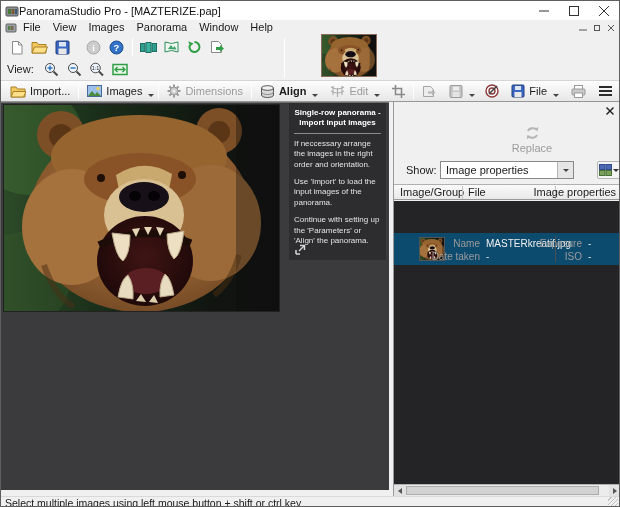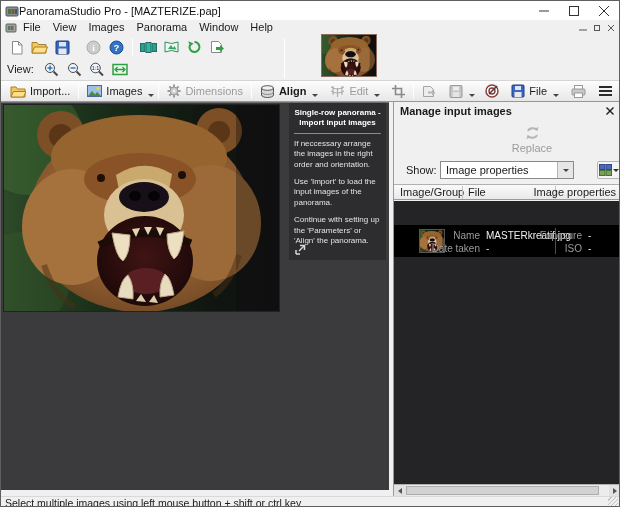--- a/index.html
+++ b/index.html
@@ -68,21 +68,21 @@
   .grid-btn { position:absolute; right:6px; top:1px; width:24px; height:18px; display:flex; align-items:center; justify-content:center; gap:1px; border:1px solid #b5b5b5; border-radius:2px; background:#f5f5f5; }
 
   .col-header { position:absolute; left:0; top:82px; width:100%; height:16px; background:linear-gradient(#fafafa,#e9e9e9); border-top:1px solid #b0b0b0; border-bottom:1px solid #9a9a9a; }
   .col-header .c { position:absolute; top:1px; font-size:11px; color:#222; }
   .col-sep { position:absolute; top:1px; width:1px; height:13px; background:#c4c4c4; }
 
   .table-body { position:absolute; left:0; top:99px; width:100%; height:283px; background:#242427; color:#d8d8d8; font-size:10px; }
   .group-row { position:absolute; left:0; top:2px; width:100%; height:30px; background:#3e3e41; border-bottom:1px solid #1b1b1d; }
   .tri-down { position:absolute; left:6px; top:8px; width:0; height:0; border-left:5px solid transparent; border-right:5px solid transparent; border-top:7px solid #8a4444; }
   .lbl { color:#9b9b9b; }
-  .item-row { position:absolute; left:0; top:24px; width:100%; height:32px; background:#000000;padding-left:32px; }
+  .item-row { position:absolute; left:0; top:32px; width:100%; height:32px; background:#0c4a6e;padding-left:32px; }
   .row-thumb { position:absolute; left:26px; top:5px; width:24px; height:22px; outline:1px solid #555; overflow:hidden; }
   .item-div { position:absolute; left:161px; top:3px; width:1px; height:26px; background:#4d4d52; }
   .r { text-align:right; }
 
   .h-scroll { position:absolute; left:0; bottom:0; width:100%; height:12px; background:#ececec; border-top:1px solid #b0b0b0; }
   .hs-arrow { position:absolute; top:0; width:12px; height:11px; display:flex; align-items:center; justify-content:center; background:#e2e2e2; }
   .hs-thumb { position:absolute; left:12px; top:1px; width:193px; height:9px; background:#d2d2d2; border:1px solid #adadad; }
   .tri-l { width:0;height:0;border-top:3px solid transparent;border-bottom:3px solid transparent;border-right:4px solid #555; }
   .tri-r { width:0;height:0;border-top:3px solid transparent;border-bottom:3px solid transparent;border-left:4px solid #555; }
 
@@ -438,21 +438,20 @@
       <svg width="11" height="11">
           <path d="M1 10V6 M1 10h4" stroke="#d8d8d8" stroke-width="1.5" fill="none"></path>
           <path d="M4 7 L9 2" stroke="#d8d8d8" stroke-width="1.5"></path>
           <path d="M5 1.5h4.5V6" fill="none" stroke="#d8d8d8" stroke-width="1.5"></path>
         </svg>
     </span>
   </div>
 
   <div class="right-panel">
     <div class="rp-header">
-      <span class="t">Manage input images</span>
       <span class="rp-close">
         <span class="icon"><svg width="8" height="8">
               <line x1="0.5" y1="0.5" x2="7.5" y2="7.5" stroke="#222" stroke-width="1.4"></line>
               <line x1="7.5" y1="0.5" x2="0.5" y2="7.5" stroke="#222" stroke-width="1.4"></line>
             </svg></span>
       </span>
     </div>
 
     <div class="big-btn disabled" style="left:112px">
       <span class="icon"><svg width="15" height="14">

